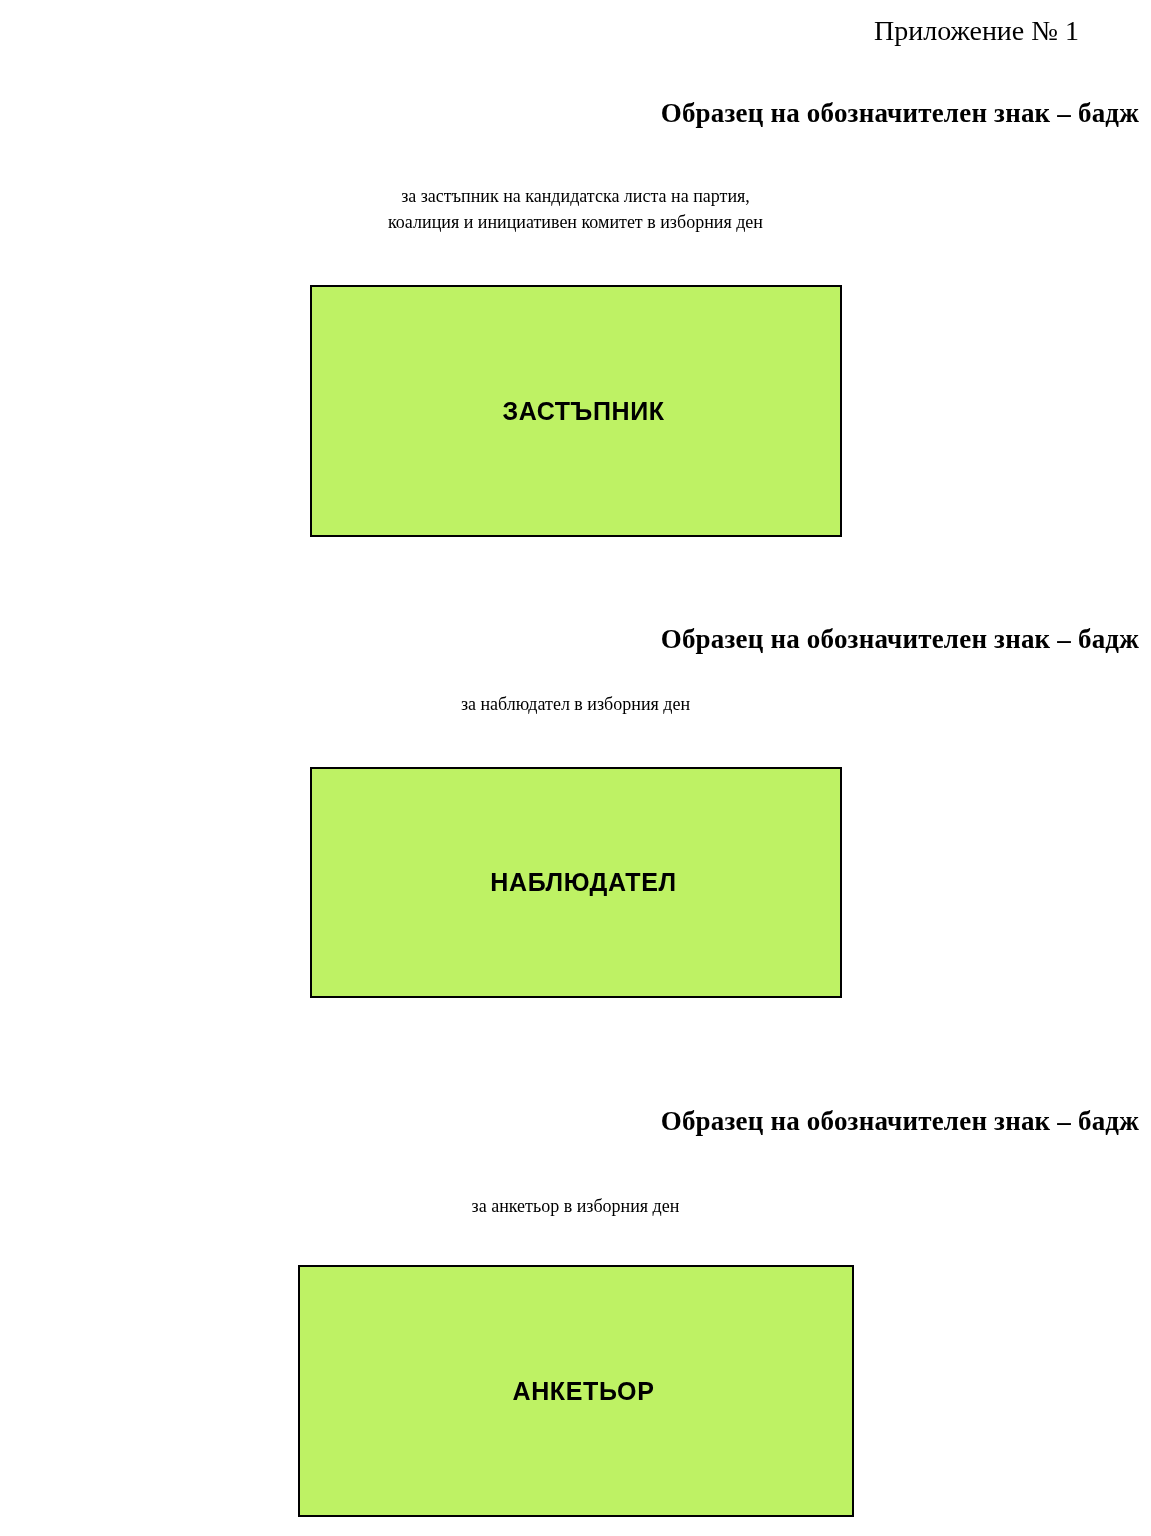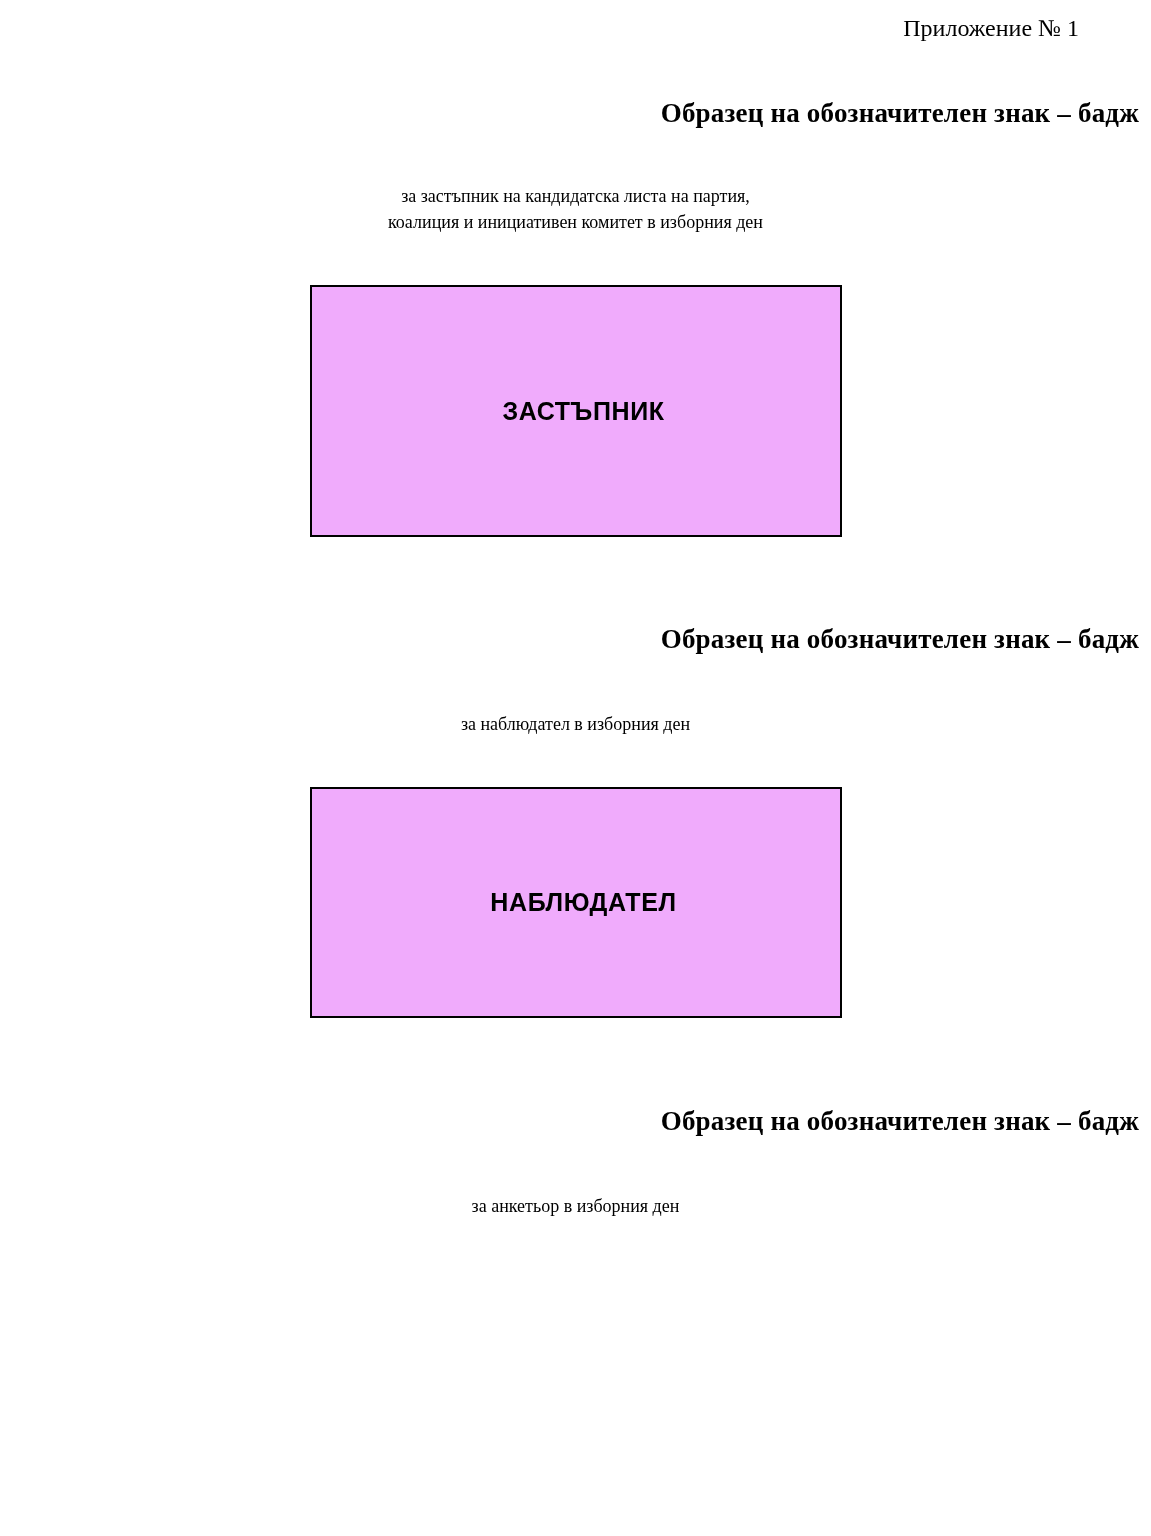--- a/index.html
+++ b/index.html
@@ -19,21 +19,21 @@
     position: relative;
     width: 1151px;
     height: 1536px;
     box-sizing: border-box;
   }
   .appendix-label {
     position: absolute;
     top: 14px;
     right: 72px;
     font-family: "Liberation Serif", serif;
-    font-size: 24px;
+    font-size: 28px;
     line-height: 1.2;
     white-space: nowrap;
   }
   .section {
     position: absolute;
     left: 0;
     width: 1151px;
   }
   .section-title {
     font-family: "Liberation Serif", serif;
@@ -46,21 +46,21 @@
   .section-subtitle {
     font-family: "Liberation Serif", serif;
     font-size: 18px;
     text-align: center;
     margin: 0;
     line-height: 1.45;
   }
   .badge-box {
     box-sizing: border-box;
     border: 2px solid #000000;
-    background: #f0abfc;
+    background: #bef264;
     display: flex;
     align-items: center;
     justify-content: center;
     margin: 0 auto;
     padding-left: 16px;
   }
   .badge-label {
     font-family: "Liberation Sans", sans-serif;
     font-weight: bold;
     font-size: 25px;
@@ -73,21 +73,21 @@
   #section-1 { top: 86px; }
   #section-1 .section-subtitle { margin-top: 54px; }
   #section-1 .badge-box {
     width: 532px;
     height: 252px;
     margin-top: 50px;
   }
 
   
   #section-2 { top: 612px; }
-  #section-2 .section-subtitle { margin-top: 56px; }
+  #section-2 .section-subtitle { margin-top: 36px; }
   #section-2 .badge-box {
     width: 532px;
     height: 231px;
     margin-top: 50px;
   }
 
   
   #section-3 { top: 1094px; }
   #section-3 .section-subtitle { margin-top: 56px; }
   #section-3 .badge-box {
@@ -115,15 +115,18 @@
     <h1 class="section-title">Образец на обозначителен знак – бадж</h1>
     <p class="section-subtitle">за наблюдател в изборния ден</p>
     <div class="badge-box">
       <span class="badge-label">НАБЛЮДАТЕЛ</span>
     </div>
   </div>
 
   <div class="section" id="section-3">
     <h1 class="section-title">Образец на обозначителен знак – бадж</h1>
     <p class="section-subtitle">за анкетьор в изборния ден</p>
+    <div class="badge-box">
+      <span class="badge-label">АНКЕТЬОР</span>
+    </div>
   </div>
 
 </div>
 
 </body></html>

